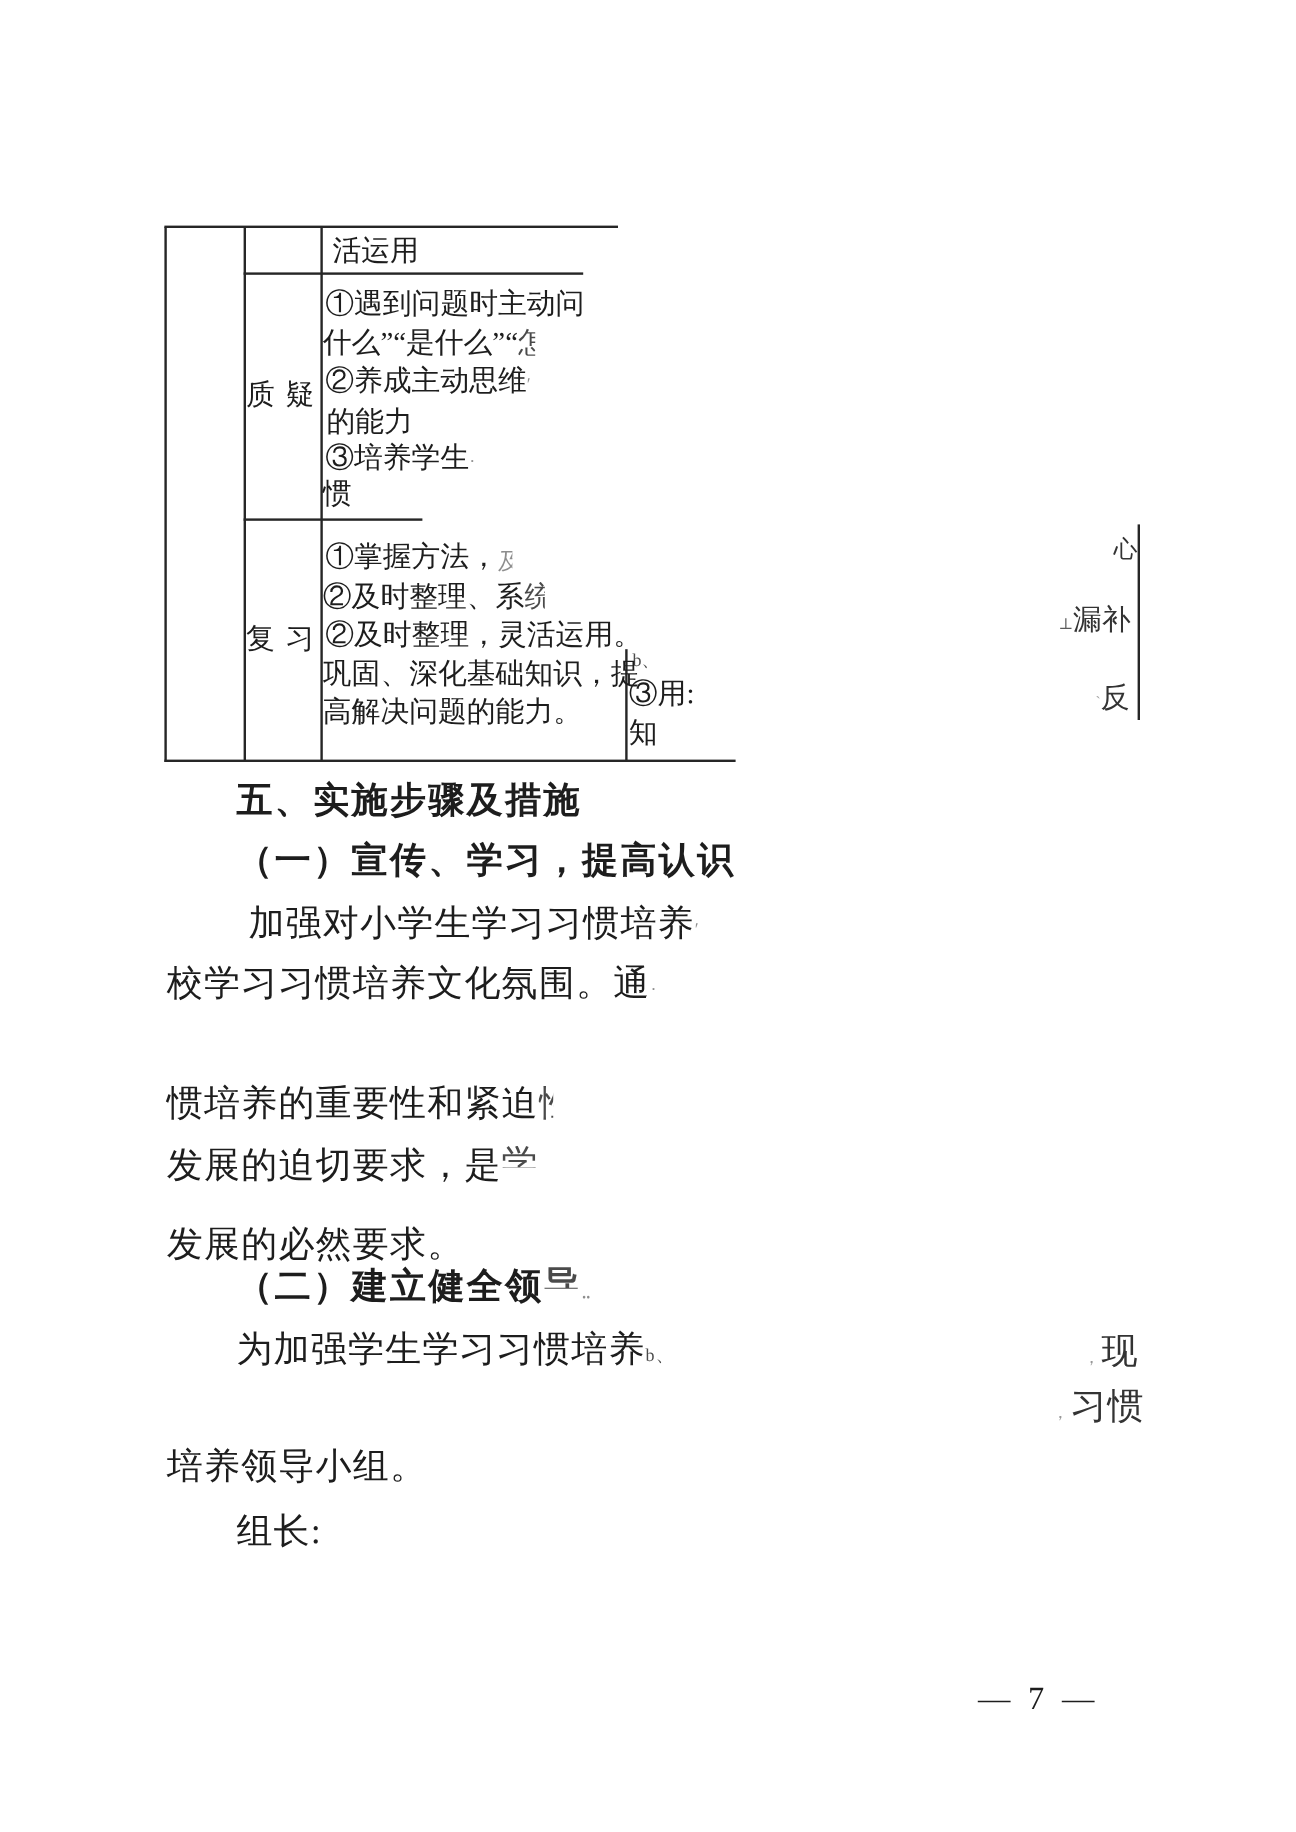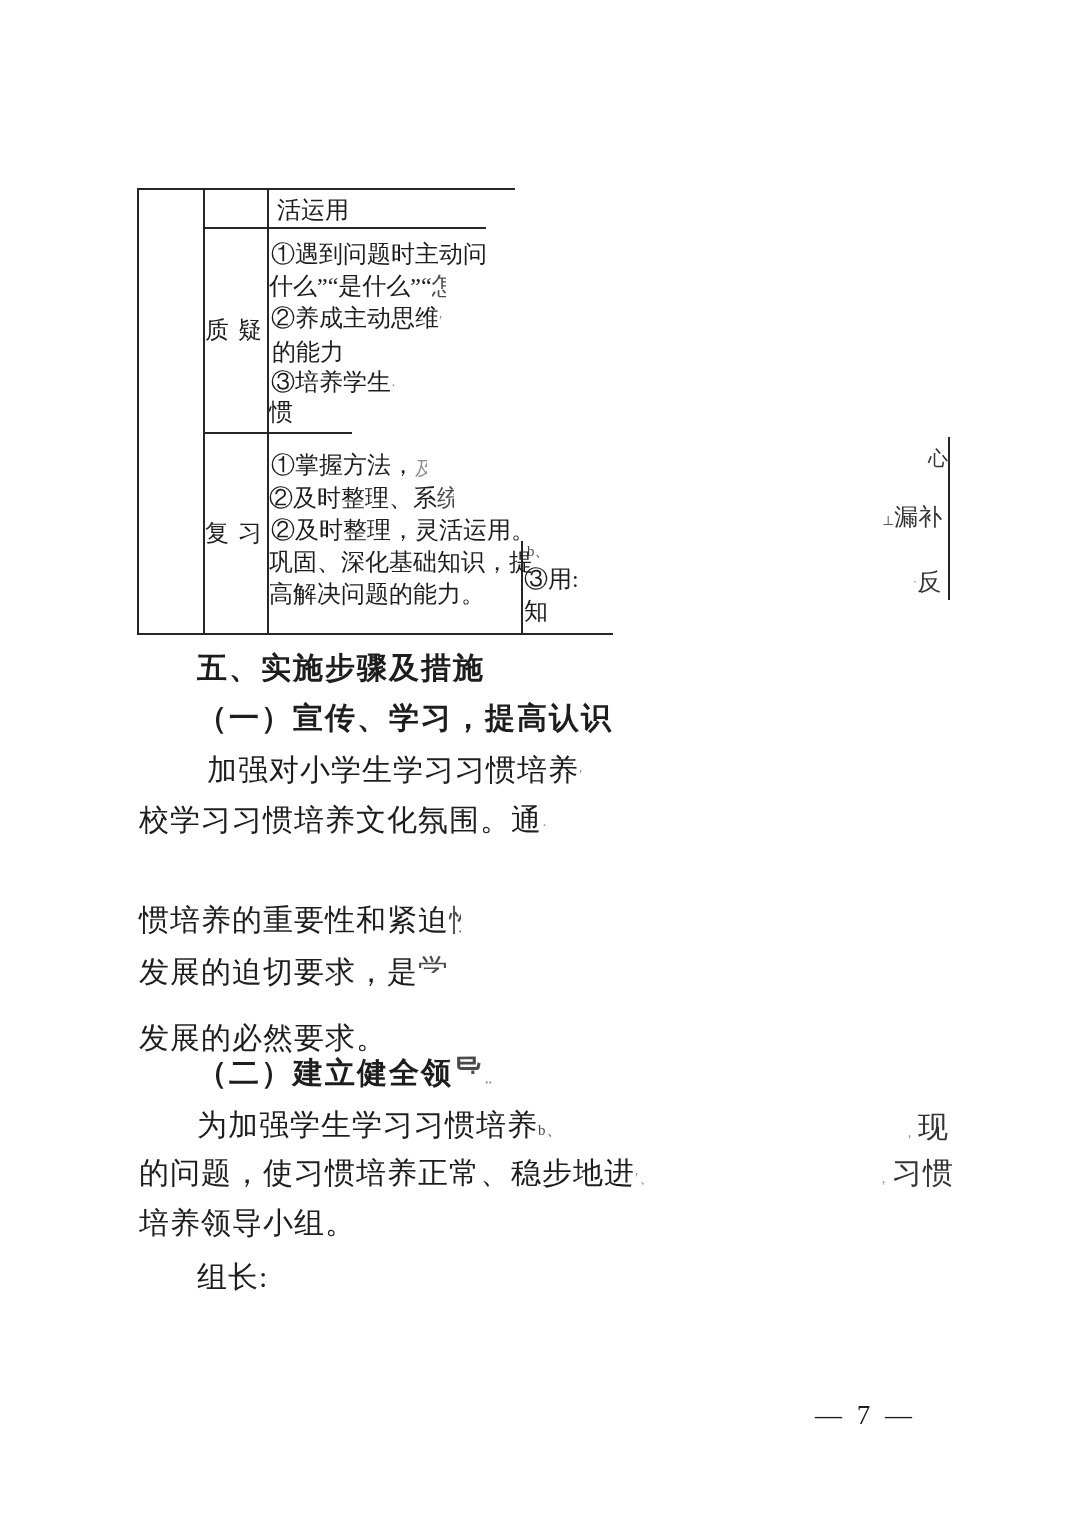--- a/index.html
+++ b/index.html
@@ -73,21 +73,20 @@
   <div class="t bd" style="left:139px;top:803px;"><span>校学习习惯培养文化氛围。通</span><span class="faint sm">·</span></div>
   <div class="t bd" style="left:139px;top:903px;"><span>惯培养的重要性和紧迫</span><span class="cut-r w40 dim">性</span></div>
   <div class="t bd" style="left:139px;top:955px;"><span>发展的迫切要求，是</span><span class="cut-b dim">学</span></div>
   <div class="t bd" style="left:139px;top:1005px;margin-top:16px;"><span>发展的必然要求。</span></div>
 
   <div class="t bd hd" style="left:197px;top:1056px;"><span>（二）建立健全领</span><span class="cut-b dim">导</span><span class="faint xs">‥</span></div>
 
   <div class="t bd" style="left:197px;top:1108px;"><span>为加强学生学习习惯培养</span><span class="sm dim">b、</span></div>
   <div class="t bd frag" style="left:902px;top:1110px;"><span class="faint sm">，</span><span>现</span></div>
 
-  <div class="t bd" style="left:139px;top:1156px;"><span>的问题，使习惯培养正常、稳步地进</span><span class="faint sm">′、</span></div>
   <div class="t bd frag" style="left:876px;top:1156px;"><span class="faint sm">，</span><span>习惯</span></div>
 
   <div class="t bd" style="left:139px;top:1206px;"><span>培养领导小组。</span></div>
   <div class="t bd" style="left:197px;top:1260px;"><span>组长:</span></div>
 
   <div class="t" style="left:815px;top:1400px;font-size:27px;letter-spacing:4px;"><span>— 7 —</span></div>
 
 </div>
 
 </body></html>

